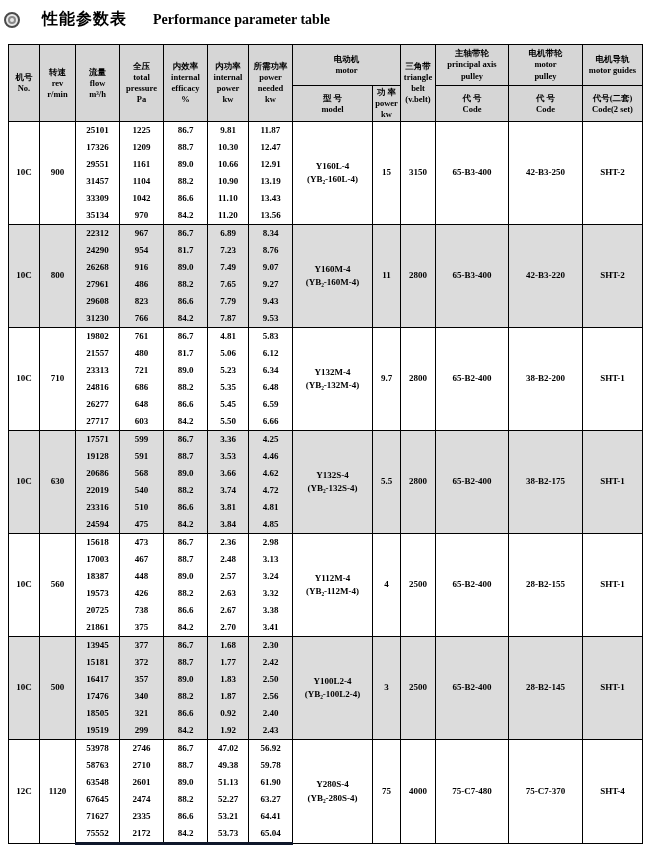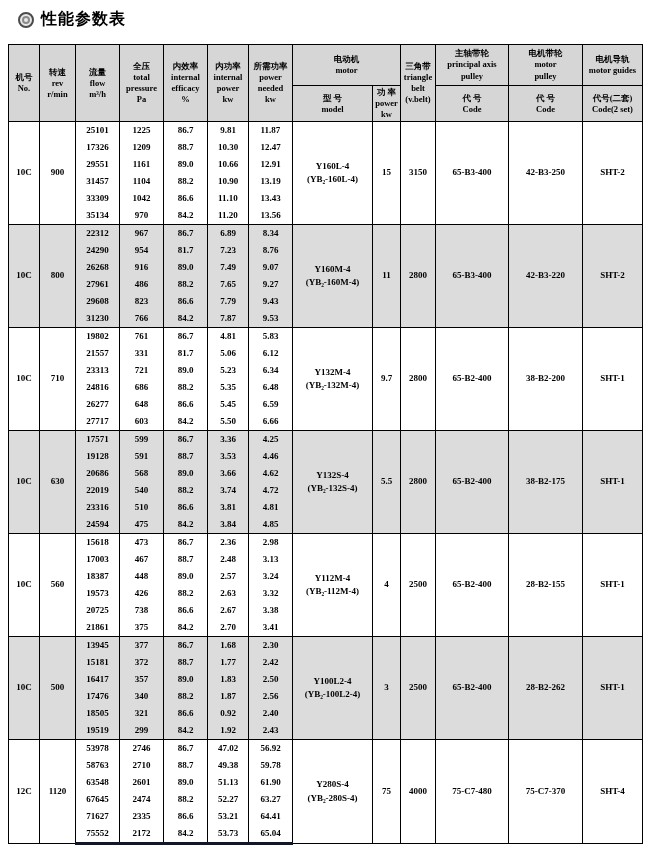--- a/index.html
+++ b/index.html
@@ -1,20 +1,20 @@
 <!DOCTYPE html>
 <html><head>
 <meta charset="utf-8">
 <style>
   html,body{margin:0;padding:0;}
   body{
     width:650px;height:854px;overflow:hidden;background:#ffffff;
     font-family:"Liberation Serif","DejaVu Serif",serif;color:#000;
   }
-  .title-row{display:flex;align-items:center;gap:7px;padding:9px 0 0 18px;}
+  .title-row{display:flex;align-items:center;gap:22px;padding:9px 0 0 4px;}
   .bullet{
     width:12px;height:12px;border-radius:50%;
     border:2px solid #4a4a4a;position:relative;flex:0 0 auto;background:#e8e8e8;
   }
   .bullet::after{
     content:"";position:absolute;left:2px;top:2px;right:2px;bottom:2px;
     border-radius:50%;border:2px solid #8a8a8a;
   }
   .title-zh{font-weight:bold;font-size:16px;letter-spacing:1px;}
   .title-en{font-weight:bold;font-size:14px;margin-left:4px;}
@@ -38,20 +38,21 @@
   tbody tr:last-child td{border-bottom:3px solid #0f172a;}
   tr.shaded td{background:#dcdcdc;}
   td.model-cell div{line-height:1.5;text-align:center;}
 </style>
 </head>
 <body>
 
 <div class="title-row">
   <span class="bullet"></span>
   <span class="title-zh">性能参数表</span>
+  <span class="title-en">Performance parameter table</span>
 </div>
 
 <table>
   <colgroup>
     <col style="width:31px">
       <col style="width:36px">
       <col style="width:44px">
     <col style="width:44px">
       <col style="width:44px">
       <col style="width:41px">
@@ -238,21 +239,21 @@
           <div>(YB₂-132M-4)</div>
         </td>
         <td rowspan="6">9.7</td>
         <td rowspan="6">2800</td>
         <td rowspan="6">65-B2-400</td>
         <td rowspan="6">38-B2-200</td>
         <td rowspan="6">SHT-1</td>
       </tr>
       <tr class="">
         <td>21557</td>
-        <td>331</td>
+        <td>480</td>
         <td>81.7</td>
         <td>5.06</td>
         <td>6.12</td>
       </tr>
       <tr class="">
         <td>23313</td>
         <td>721</td>
         <td>89.0</td>
         <td>5.23</td>
         <td>6.34</td>
@@ -392,21 +393,21 @@
         <td>86.7</td>
         <td>1.68</td>
         <td>2.30</td>
         <td rowspan="6" class="model-cell">
           <div>Y100L2-4</div>
           <div>(YB₂-100L2-4)</div>
         </td>
         <td rowspan="6">3</td>
         <td rowspan="6">2500</td>
         <td rowspan="6">65-B2-400</td>
-        <td rowspan="6">28-B2-262</td>
+        <td rowspan="6">28-B2-145</td>
         <td rowspan="6">SHT-1</td>
       </tr>
       <tr class="shaded">
         <td>15181</td>
         <td>372</td>
         <td>88.7</td>
         <td>1.77</td>
         <td>2.42</td>
       </tr>
       <tr class="shaded">

